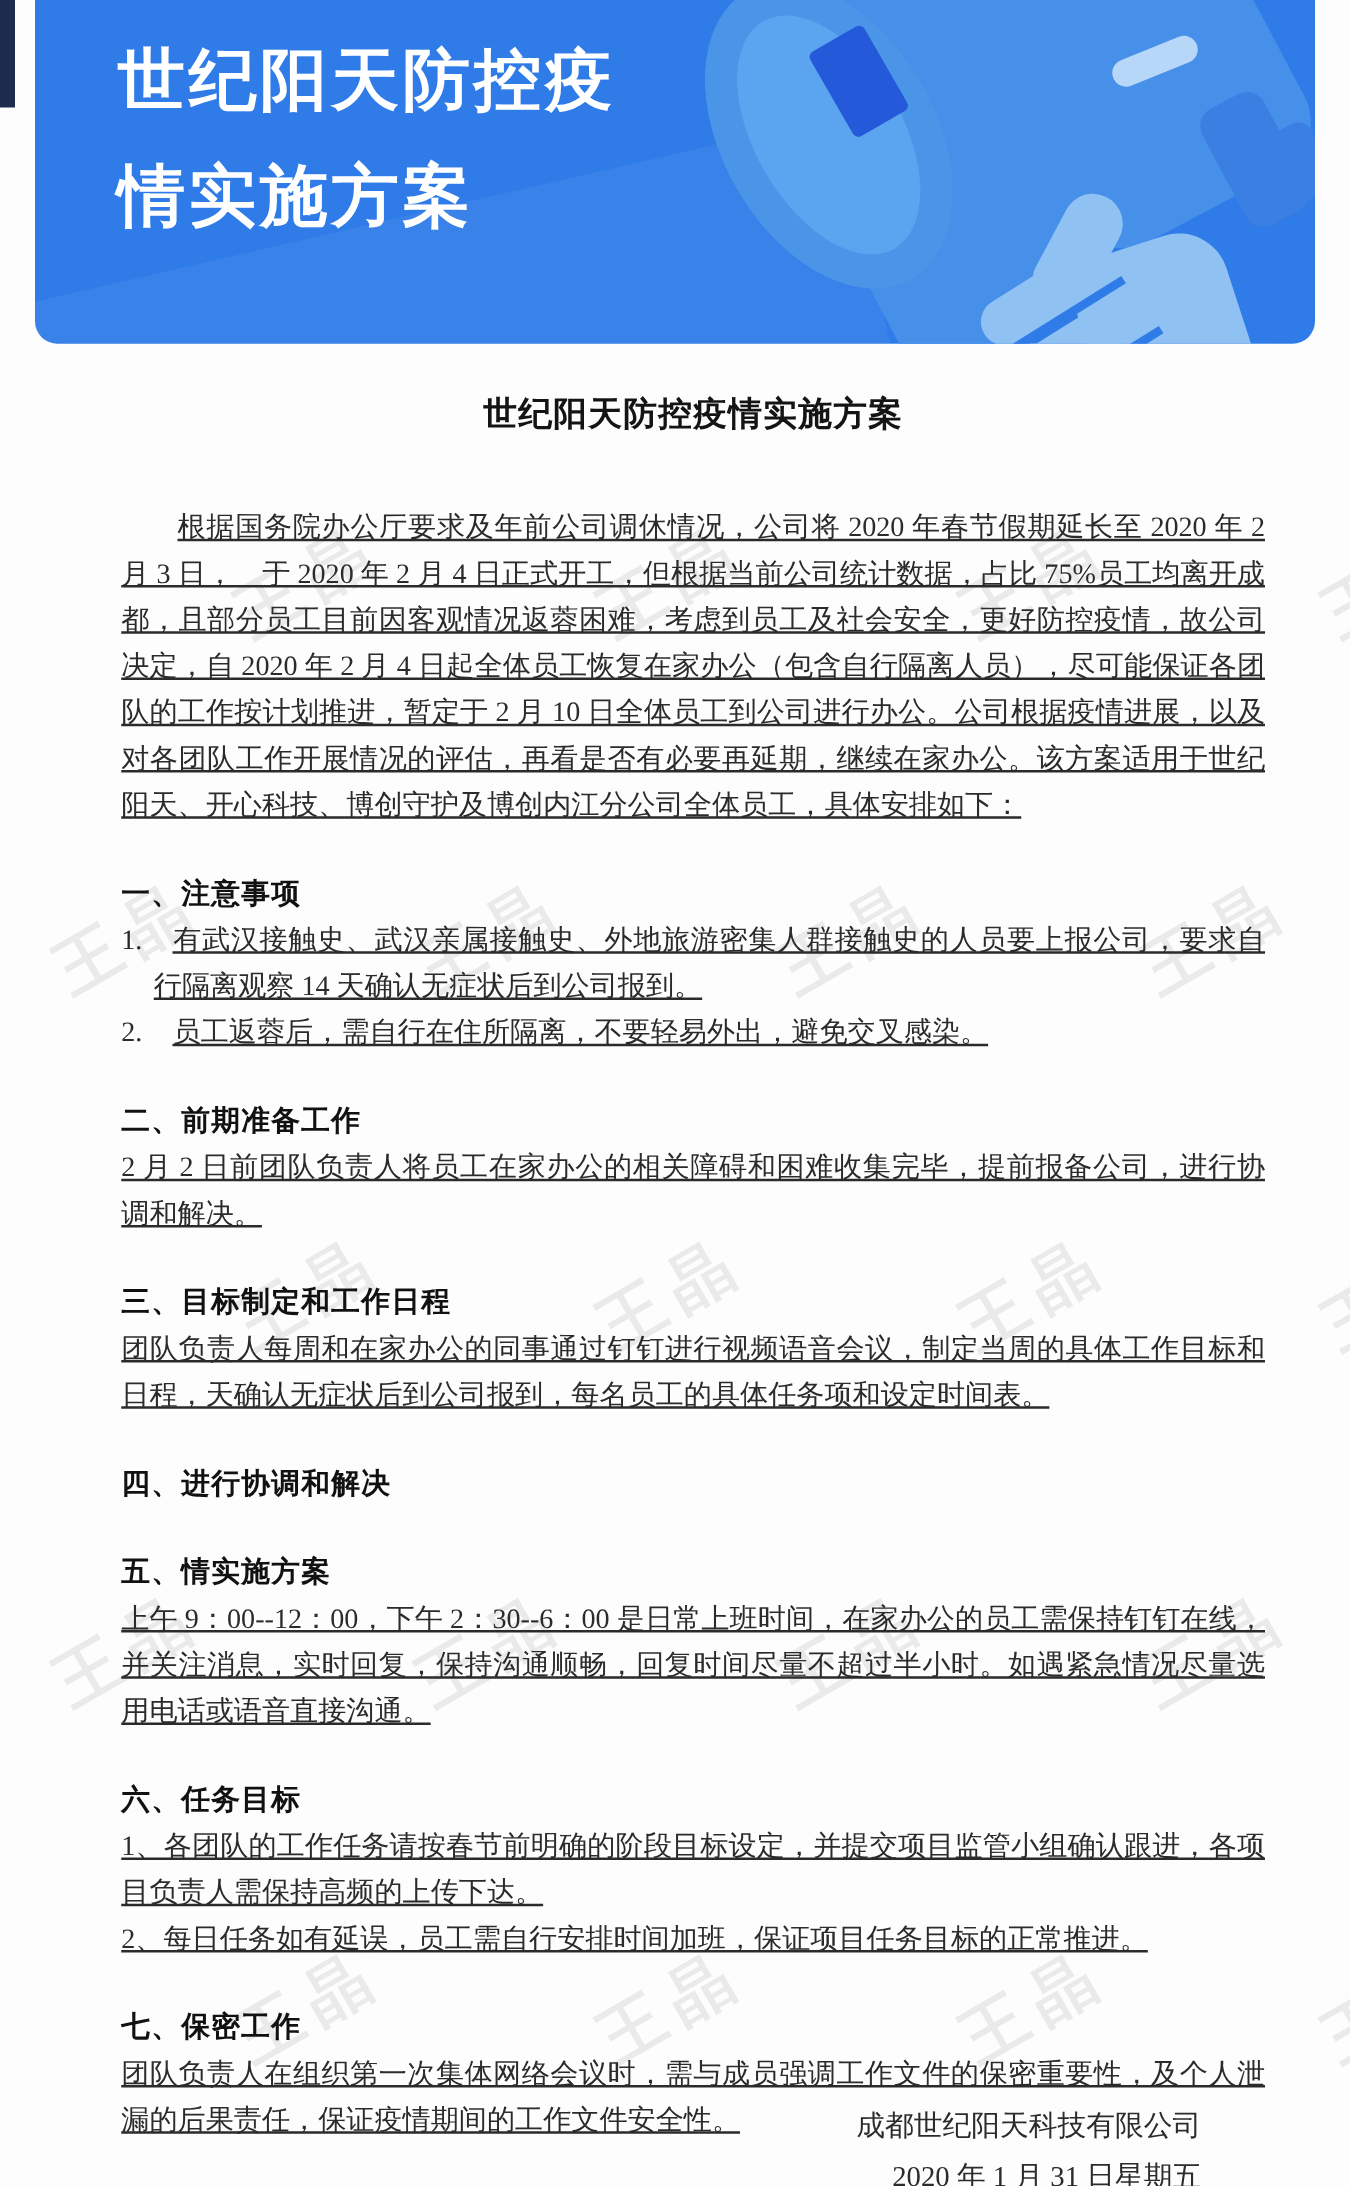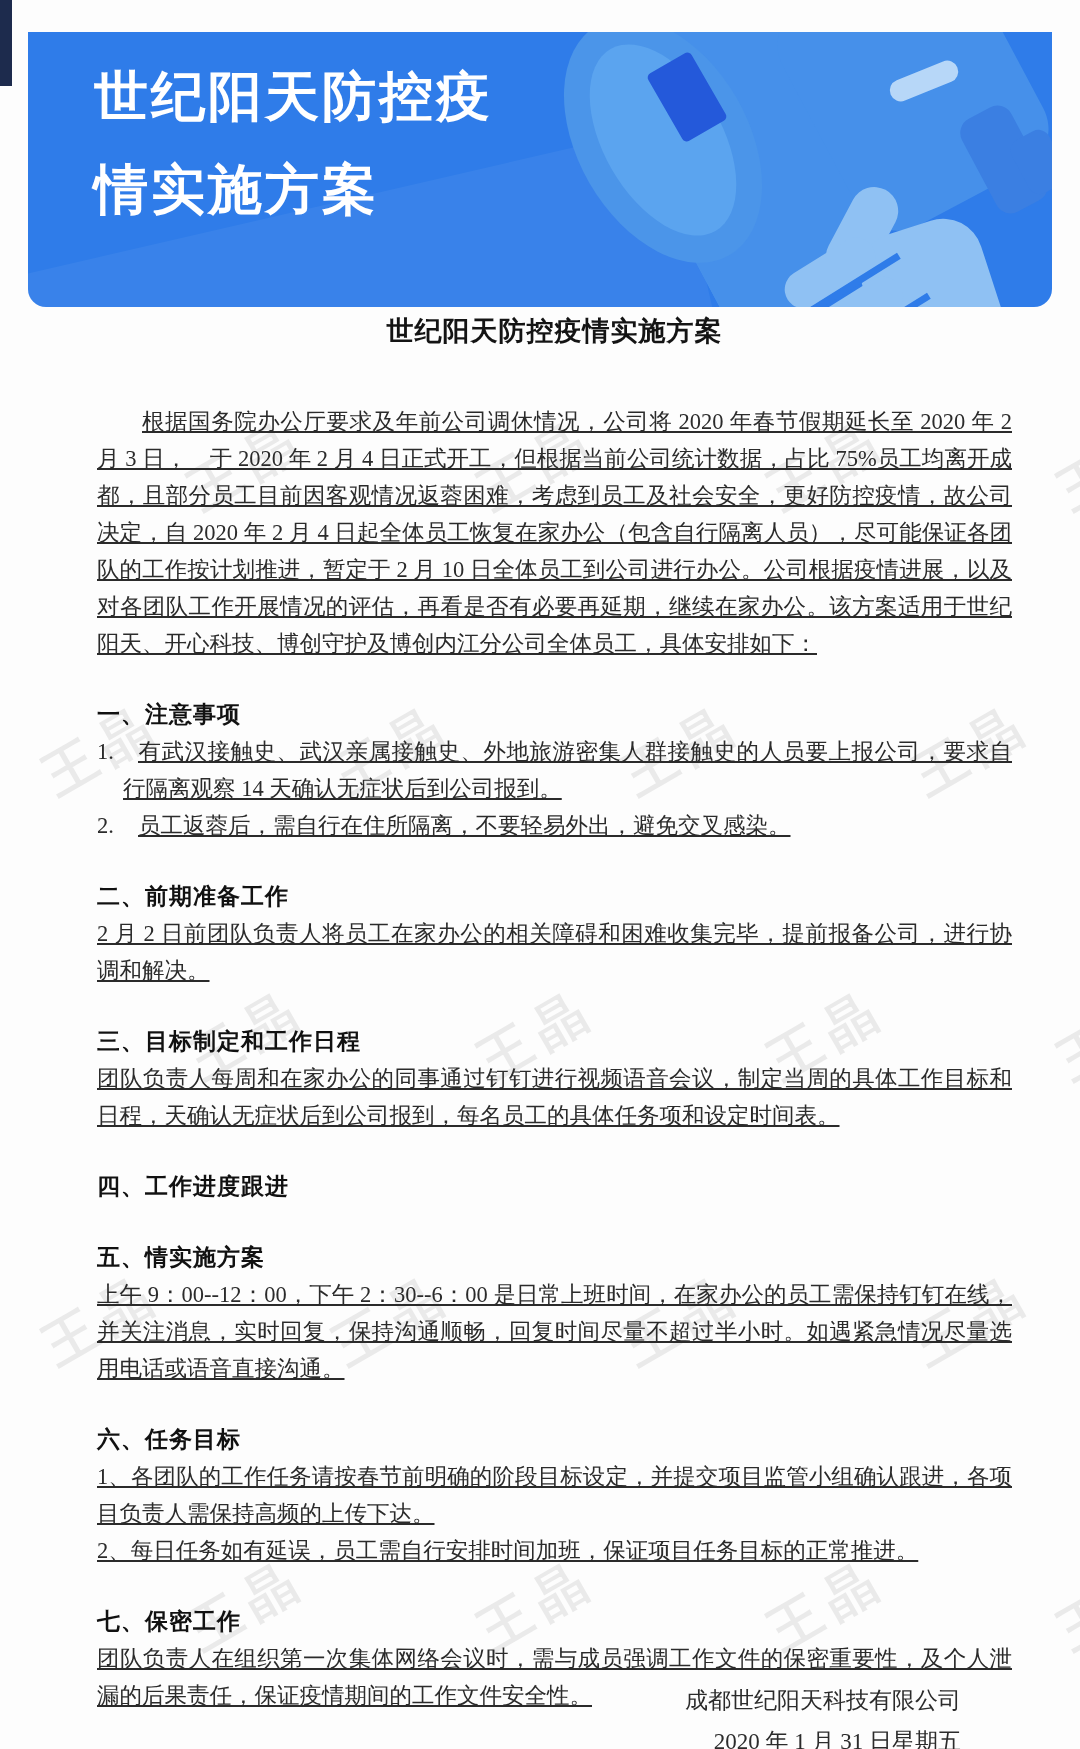--- a/index.html
+++ b/index.html
@@ -15,21 +15,21 @@
   .watermark{
     position:absolute;font-family:"Liberation Sans","DejaVu Sans",sans-serif;
     font-weight:bold;font-size:52px;letter-spacing:10px;color:var(--wm-color,rgba(70,70,70,.10));
     transform:rotate(-30deg);white-space:nowrap;
   }
   
   .corner-mark{position:absolute;left:0;top:0;width:12px;height:86px;background:#1d2b4d;z-index:4;}
   
   .banner{
     position:absolute;left:28px;top:0;width:1024px;height:275px;z-index:3;
-    background:var(--banner-bg,#2f7ce9);border-radius:0 0 18px 18px;overflow:hidden;margin-top:32px;
+    background:var(--banner-bg,#2f7ce9);border-radius:0 0 18px 18px;overflow:hidden;
   }
   .banner .shape{position:absolute;}
   .wedge{position:absolute;left:-120px;top:180px;width:820px;height:420px;
     background:rgba(255,255,255,.05);transform:rotate(-13deg);}
   .m-cone{left:620px;top:-60px;width:250px;height:340px;background:var(--mega-blue,#4690ea);
     transform:rotate(-28deg);clip-path:polygon(0 0,100% 15%,100% 85%,0 100%);}
   .m-body{left:780px;top:-70px;width:210px;height:250px;border-radius:45px;
     background:var(--mega-blue,#4690ea);transform:rotate(-28deg);}
   .m-mouth-outer{left:550px;top:-24px;width:170px;height:265px;border-radius:50%;
     background:var(--mega-rim,#4b95e9);transform:rotate(-30deg);}
@@ -151,21 +151,21 @@
         </div>
         <div class="section">
           <h2 class="section-heading">二、前期准备工作</h2>
           <p class="para">2 月 2 日前团队负责人将员工在家办公的相关障碍和困难收集完毕，提前报备公司，进行协调和解决。</p>
         </div>
         <div class="section">
           <h2 class="section-heading">三、目标制定和工作日程</h2>
           <p class="para">团队负责人每周和在家办公的同事通过钉钉进行视频语音会议，制定当周的具体工作目标和日程，天确认无症状后到公司报到，每名员工的具体任务项和设定时间表。</p>
         </div>
         <div class="section">
-          <h2 class="section-heading">四、工作进度跟进</h2>
+          <h2 class="section-heading">四、进行协调和解决</h2>
         </div>
         <div class="section">
           <h2 class="section-heading">五、情实施方案</h2>
           <p class="para">上午 9：00--12：00，下午 2：30--6：00 是日常上班时间，在家办公的员工需保持钉钉在线，并关注消息，实时回复，保持沟通顺畅，回复时间尽量不超过半小时。如遇紧急情况尽量选用电话或语音直接沟通。</p>
         </div>
         <div class="section">
           <h2 class="section-heading">六、任务目标</h2>
           <p class="para">1、各团队的工作任务请按春节前明确的阶段目标设定，并提交项目监管小组确认跟进，各项目负责人需保持高频的上传下达。</p>
           <p class="para">2、每日任务如有延误，员工需自行安排时间加班，保证项目任务目标的正常推进。</p>
         </div>

